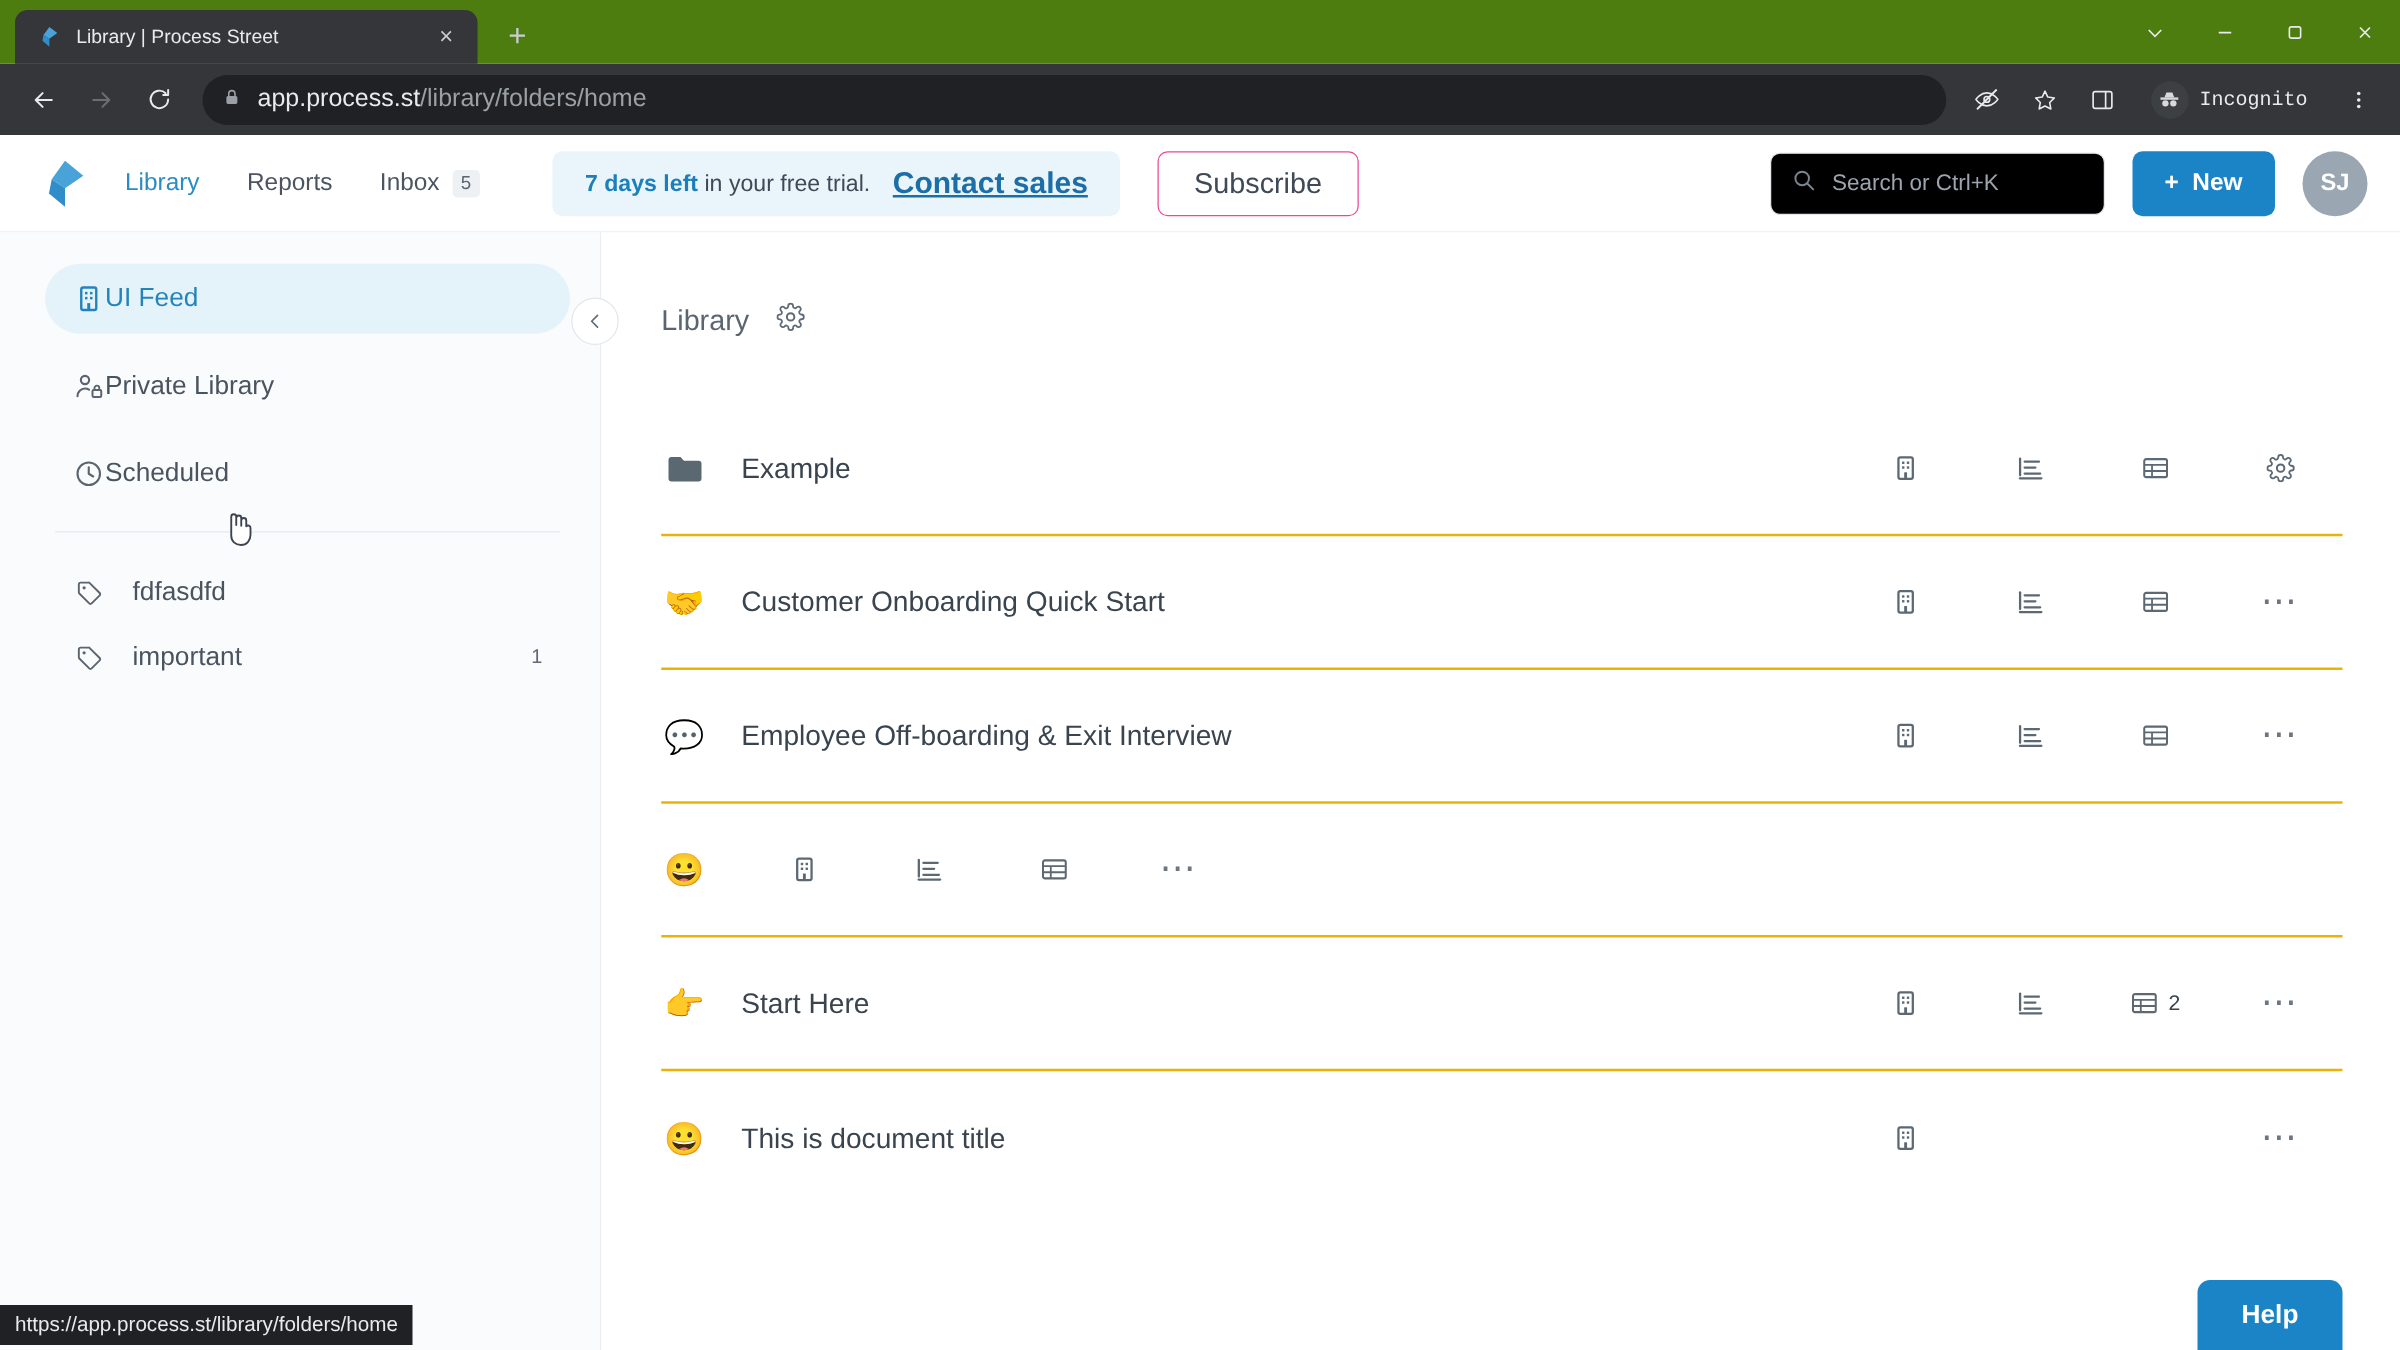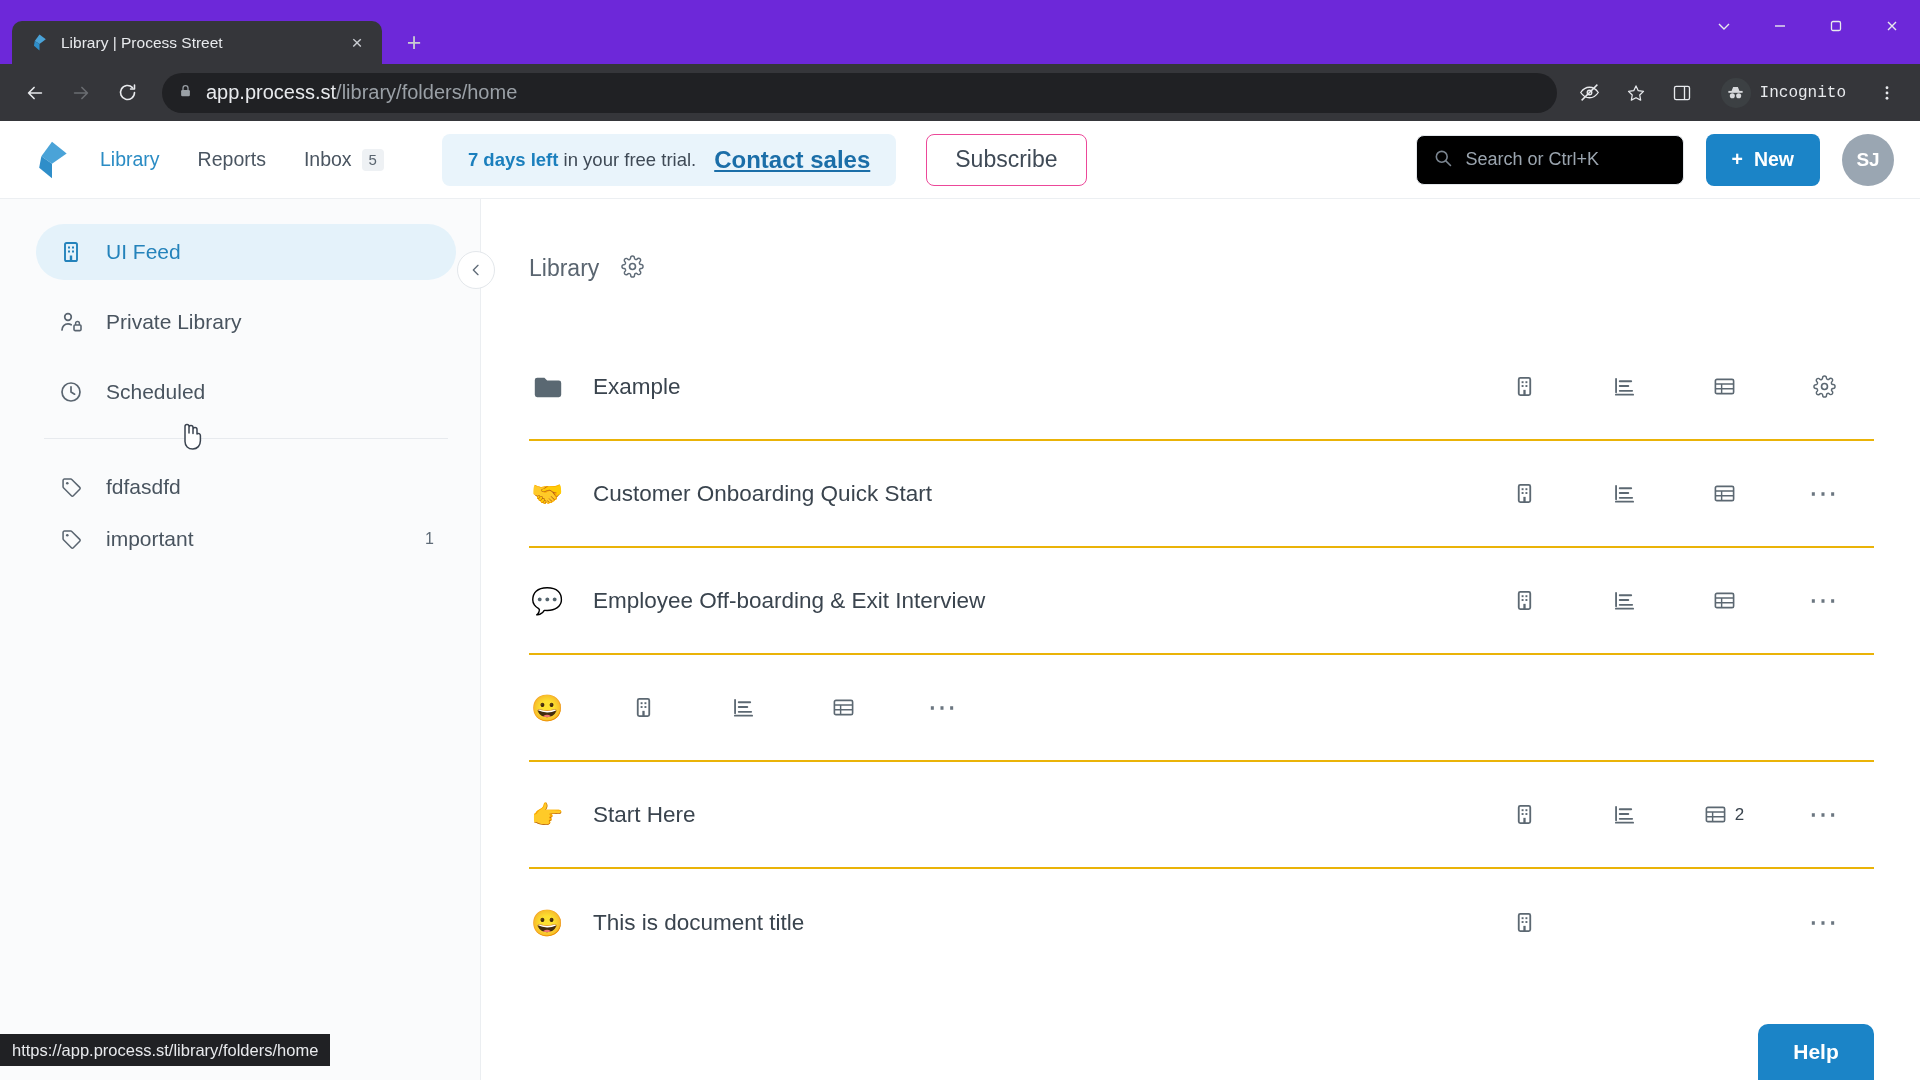--- a/index.html
+++ b/index.html
@@ -7,21 +7,21 @@
     width: 1920px; height: 1080px;
     font-family: "Liberation Sans", sans-serif;
     background: #ffffff;
     overflow: hidden;
   }
 
   
   .browser { width: 1920px; height: 1080px; display: flex; flex-direction: column; }
 
   .tabstrip {
-    height: 64px; background: #6d28d9;
+    height: 51px; background: #4d7c0f;
     display: flex; align-items: flex-end; padding-left: 12px;
     position: relative;
   }
   .tab {
     height: 43px; width: 370px; background: #35363a;
     border-radius: 10px 10px 0 0;
     display: flex; align-items: center; padding: 0 12px 0 18px;
     position: relative;
   }
   .tab-favicon { width: 19px; height: 19px; flex: 0 0 19px; margin-right: 12px; }
@@ -136,21 +136,21 @@
   
   .app-body { flex: 1; display: flex; min-height: 0; position: relative; }
 
   .sidebar {
     width: 481px; flex: 0 0 481px; background: #fafbfc;
     border-right: 1px solid #ebeef1; padding: 25px 24px 0 36px;
     position: relative;
   }
   .side-item {
     height: 56px; border-radius: 28px; display: flex; align-items: center;
-    gap: 22px; padding: 0 22px; font-size: 21px; color: #49545f;
+    padding: 0 22px; font-size: 21px; color: #49545f;
     margin-bottom: 14px;
   }
   .side-item.active { background: #e4f2fa; color: #2483bb; font-weight: 500; }
   .side-icon { width: 26px; height: 26px; flex: 0 0 26px; display: flex; align-items: center; justify-content: center; }
   .side-divider { height: 1px; background: #e7eaee; margin: 18px 8px 22px 8px; }
   .tag-item {
     height: 52px; display: flex; align-items: center; gap: 22px;
     padding: 0 22px; font-size: 21px; color: #49545f;
   }
   .tag-count { margin-left: auto; font-size: 16px; color: #5f6b77; }
@@ -198,21 +198,21 @@
   
   .help-btn {
     position: absolute; right: 46px; bottom: 0; width: 116px; height: 56px;
     background: #1b84c7; color: #fff; font-size: 21px; font-weight: 600;
     border-radius: 10px 10px 0 0;
     display: flex; align-items: center; justify-content: center;
   }
 
   
   .statusbar {
-    position: absolute; left: 0; bottom: 14px; height: 32px;
+    position: absolute; left: 0; bottom: 4px; height: 32px;
     background: #202124; color: #e8eaed; font-size: 16.5px;
     display: flex; align-items: center; padding: 0 12px; max-width: 640px;
     z-index: 20;
   }
 </style>
 </head>
 <body>
 
 <div class="browser">
 

